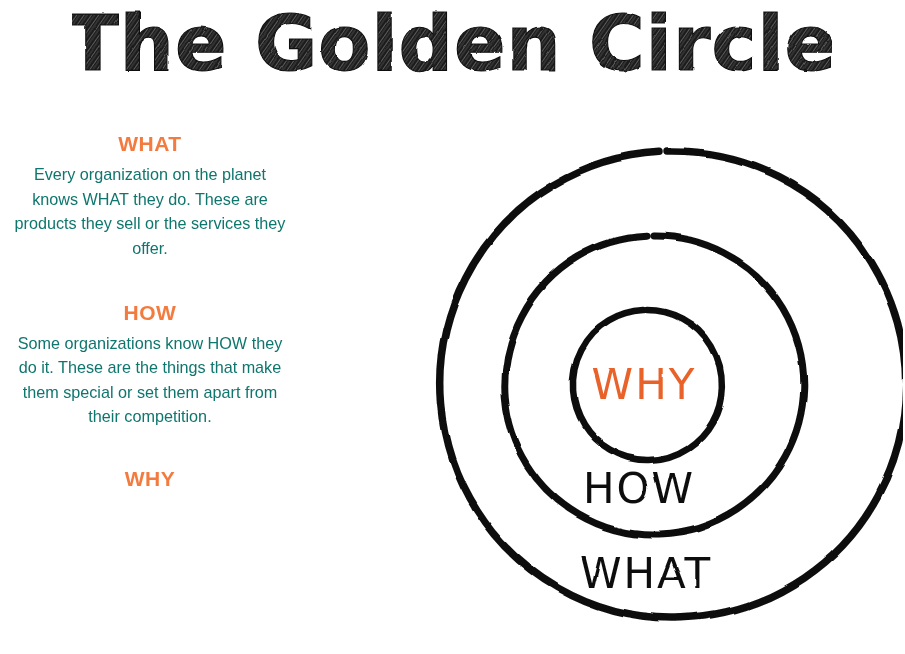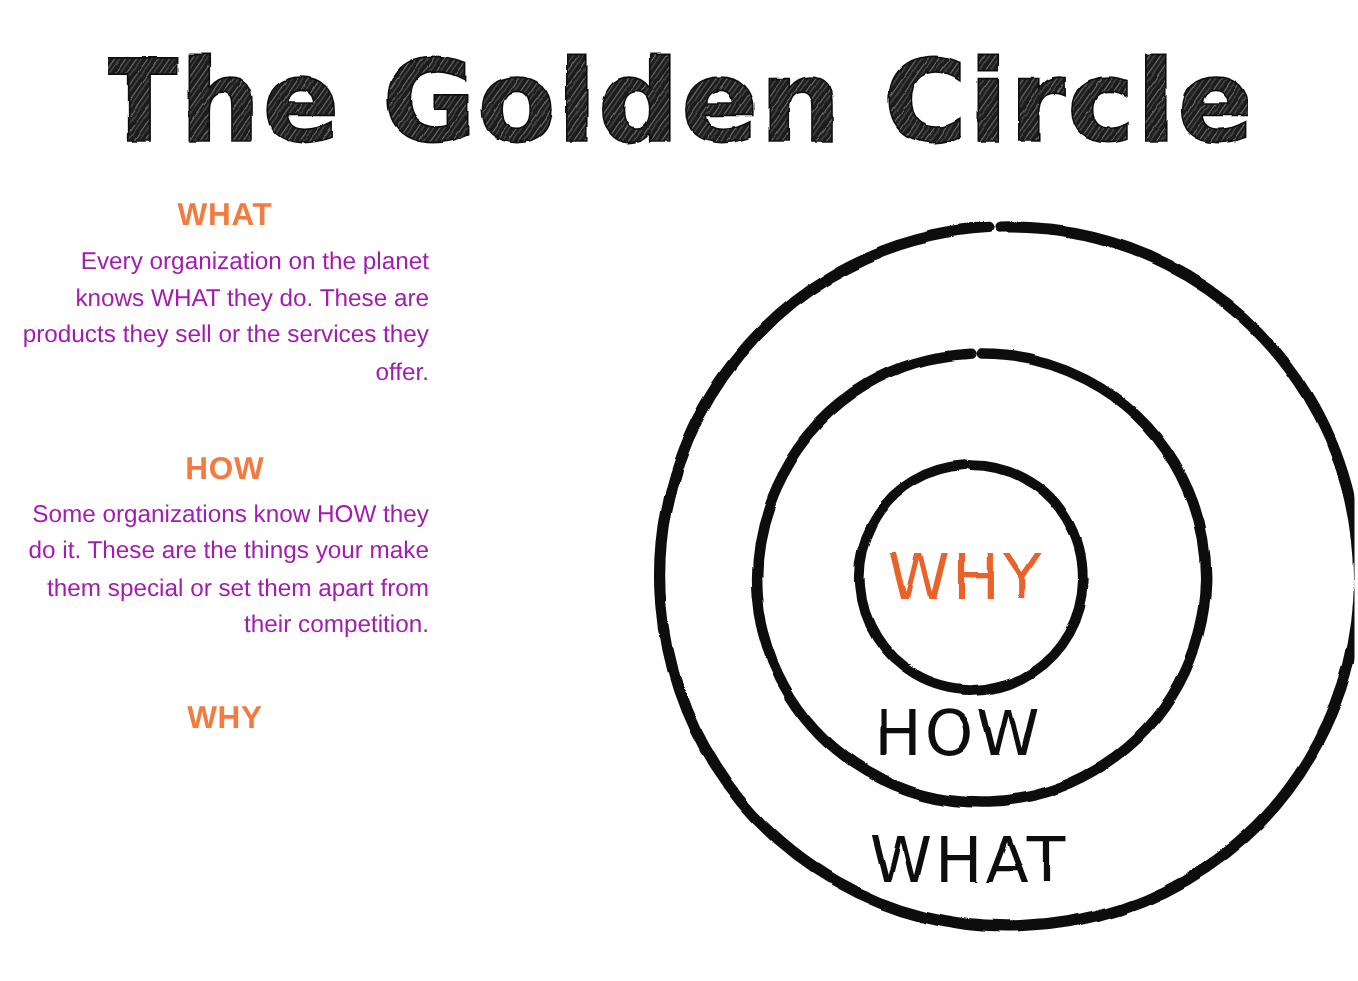--- a/index.html
+++ b/index.html
@@ -8,48 +8,47 @@
     background:#ffffff;
     font-family:"Liberation Sans", sans-serif;
     overflow:hidden;
     position:relative;
   }
   #stage{position:absolute;inset:0;}
 
   
   .title-wrap{
     position:absolute;left:0;top:0;width:904px;height:96px;
-    display:flex;align-items:flex-start;justify-content:center;margin-top:24px;
+    display:flex;align-items:flex-start;justify-content:center;
   }
   .title-svg{display:block;}
 
   
   .left-col{
     position:absolute;left:14px;top:132px;width:272px;
     text-align:center;
   }
   .section{margin:0 0 34px 0;}
   .section:last-child{margin-bottom:0;}
   .sec-head{
     color:#f47b3f;
     font-weight:bold;
     font-size:21px;
     letter-spacing:0.5px;
     line-height:1.15;
     margin:0 0 6px 0;
     font-family:"Liberation Sans", sans-serif;
   }
   .sec-body{
-    color:#a21caf;
+    color:#0f766e;
     font-size:16.2px;
     line-height:24.6px;
     margin:0;
     font-family:"Liberation Sans", sans-serif;
     font-weight:400;
-    text-align:right;
   }
   .sp-what{margin-bottom:40px;}
   .sp-how{margin-bottom:38px;}
 
   
   .diagram{
     position:absolute;left:398px;top:128px;width:505px;height:520px;
   }
   .diagram svg{display:block;}
   .ring{fill:none;stroke:#0d0d0d;stroke-linecap:round;}
@@ -90,21 +89,21 @@
 
   <div class="left-col">
 
     <div class="section sp-what">
       <p class="sec-head">WHAT</p>
       <p class="sec-body">Every organization on the planet knows WHAT they do. These are products they sell or the services they offer.</p>
     </div>
 
     <div class="section sp-how">
       <p class="sec-head">HOW</p>
-      <p class="sec-body">Some organizations know HOW they do it. These are the things your make them special or set them apart from their competition.</p>
+      <p class="sec-body">Some organizations know HOW they do it. These are the things that make them special or set them apart from their competition.</p>
     </div>
 
     <div class="section">
       <p class="sec-head">WHY</p>
     </div>
 
   </div>
 
   <div class="diagram">
     <svg width="505" height="520" viewBox="0 0 505 520">

